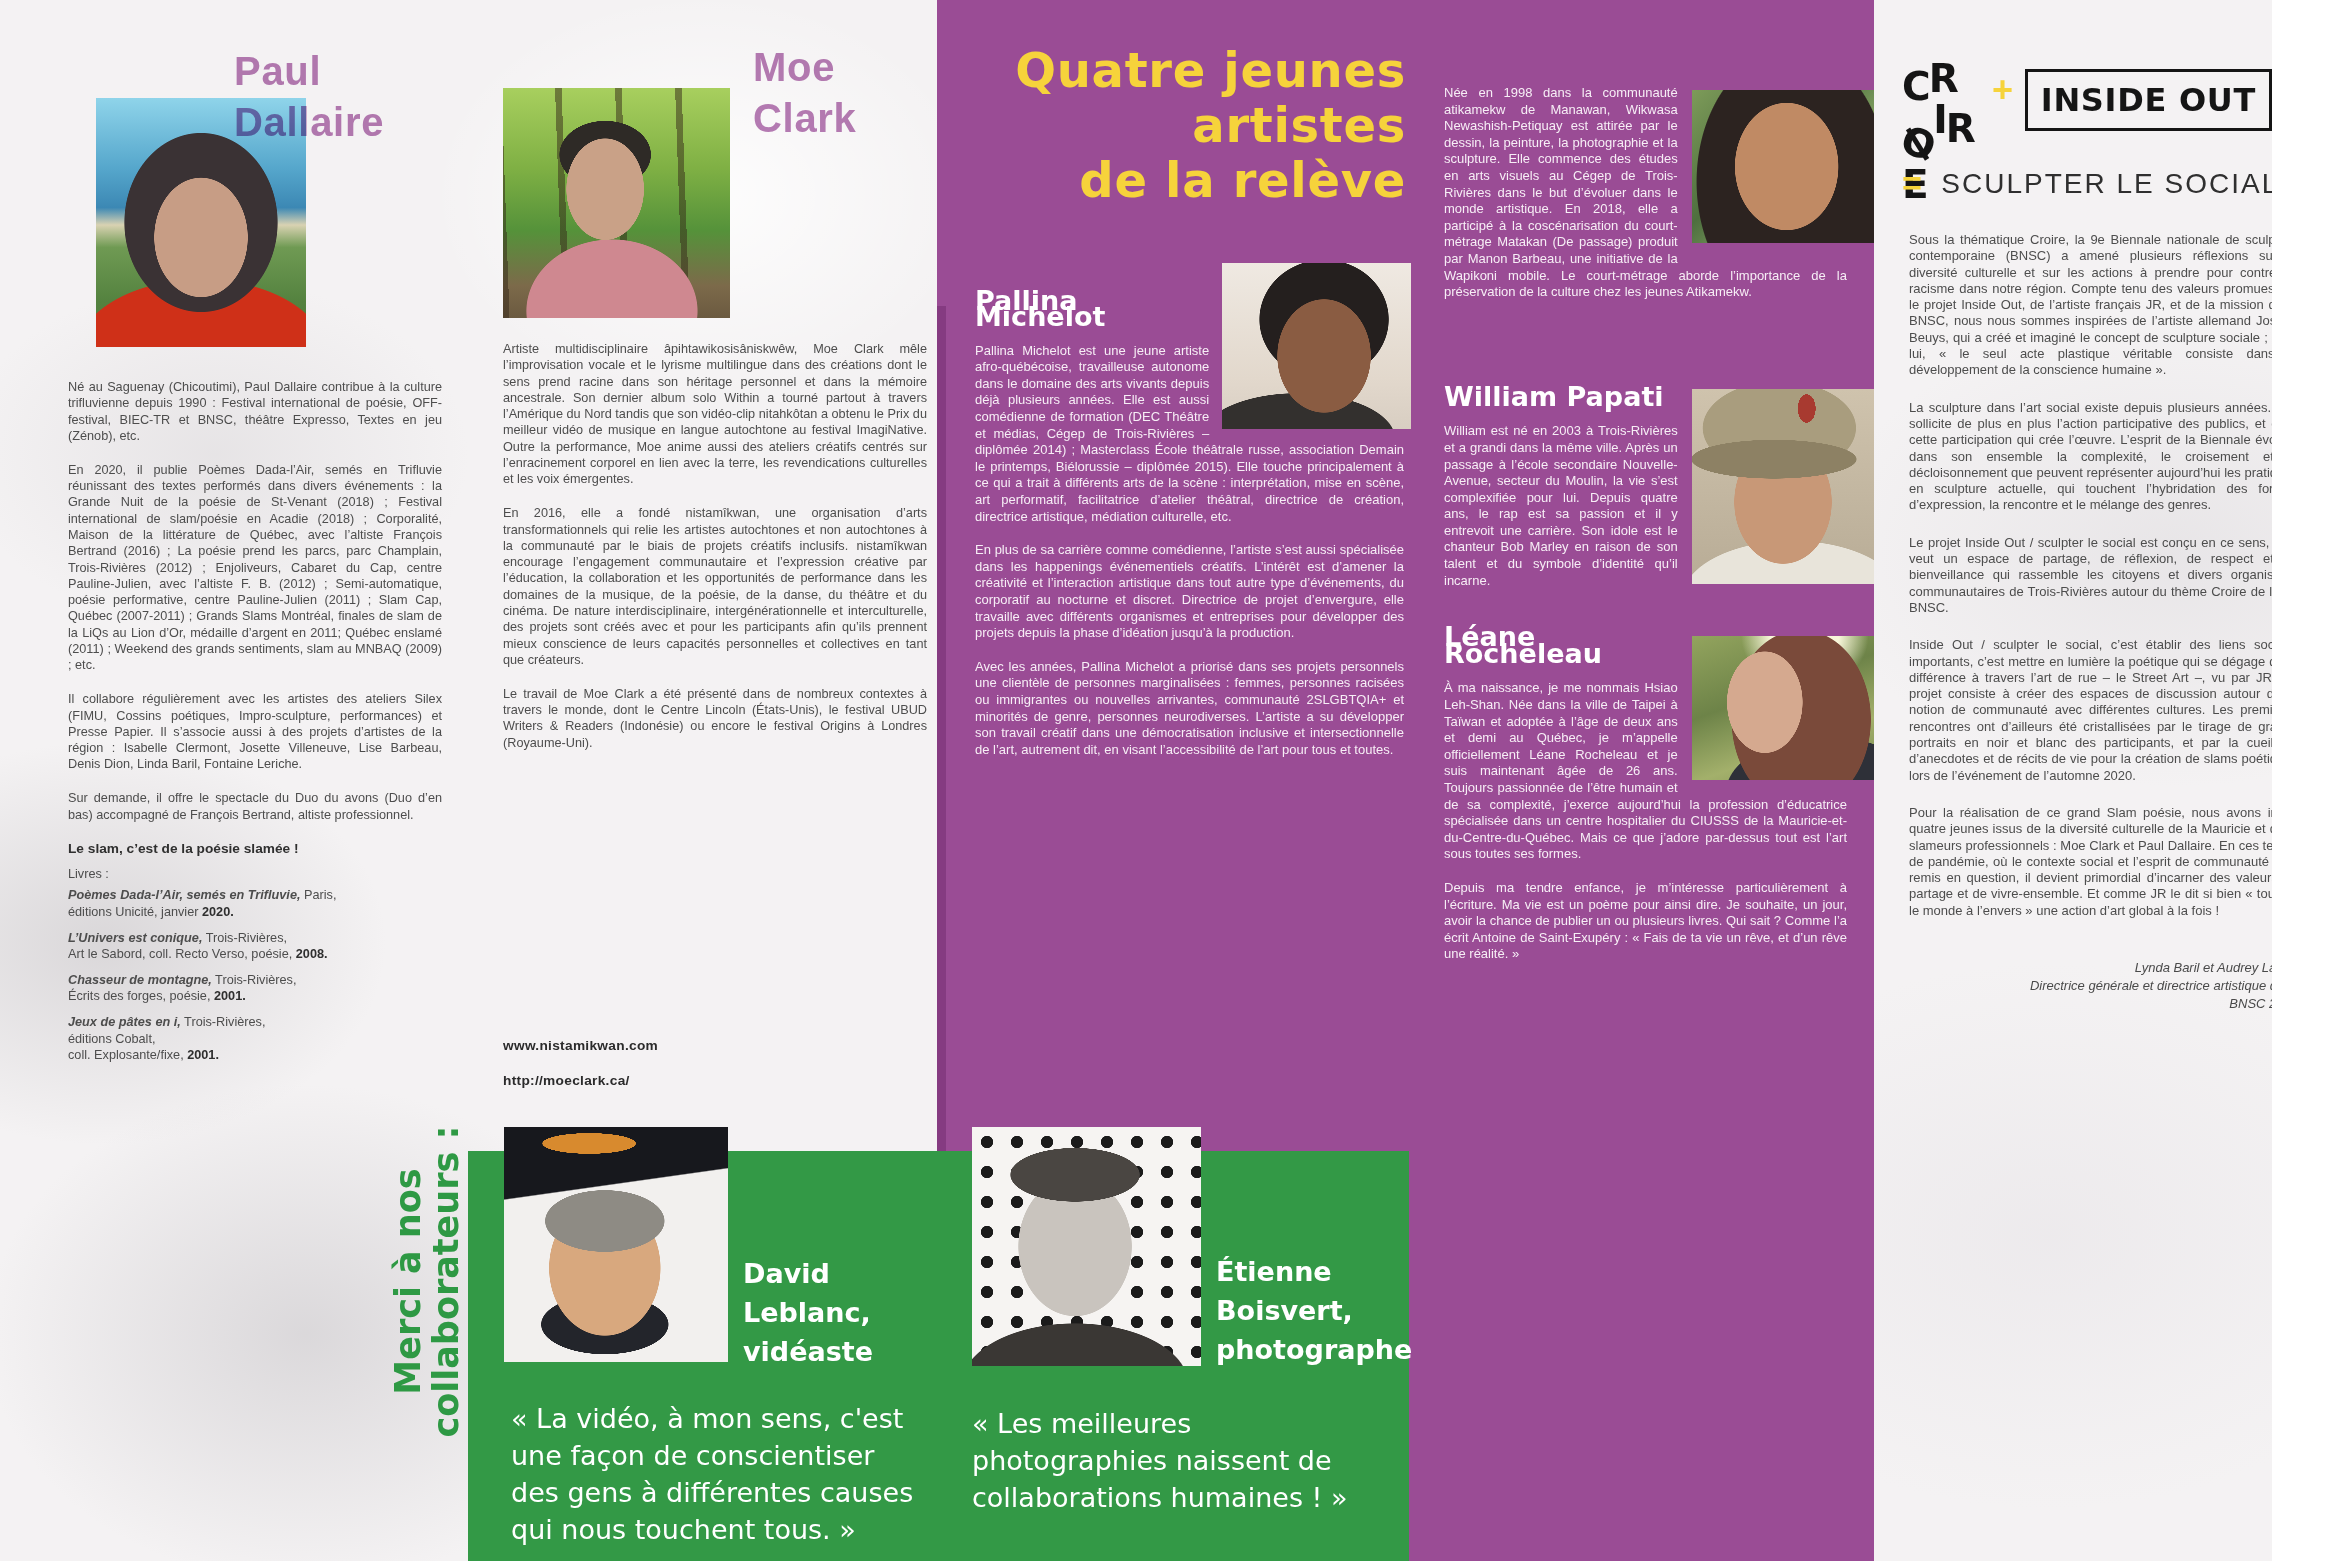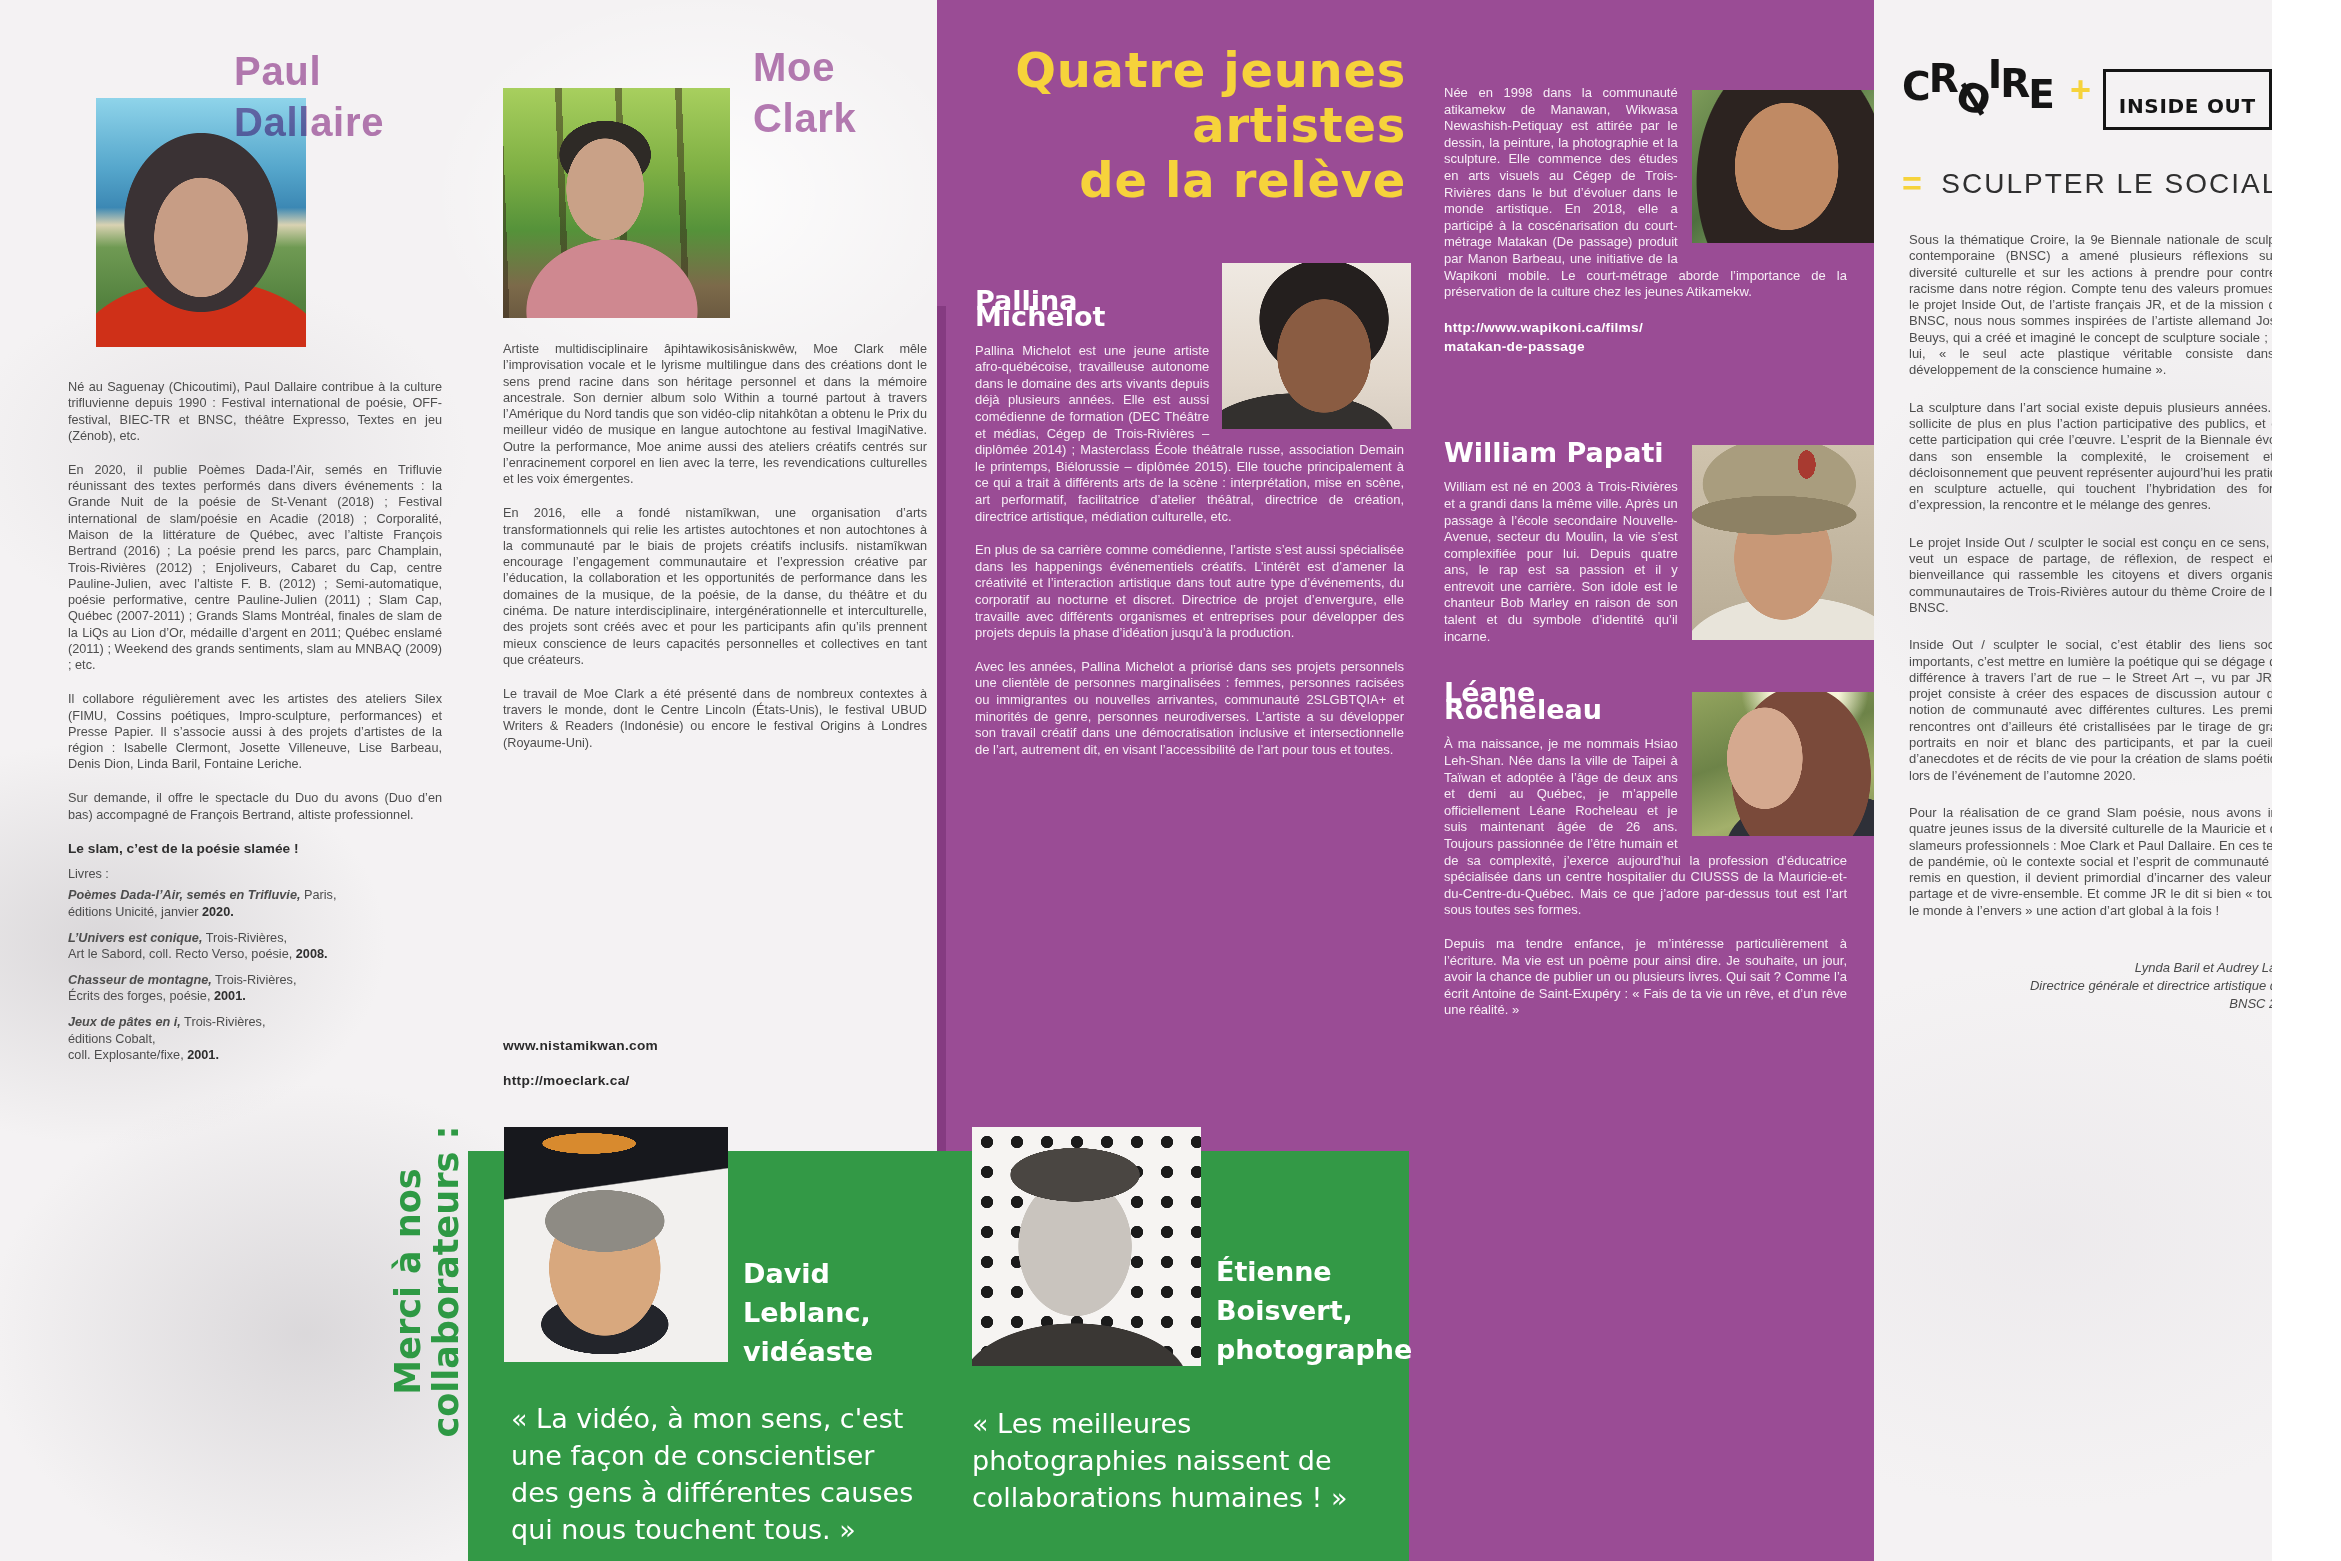--- a/index.html
+++ b/index.html
@@ -61,21 +61,21 @@
   .croire-word span{display:inline-block;position:relative;}
   .croire-word span:nth-child(1){transform:translateY(3.9px);}
   .croire-word span:nth-child(2){transform:translateY(-3.9px);}
   .croire-word span:nth-child(3){transform:translateY(15.6px) rotate(20deg);}
   .croire-word span:nth-child(4){transform:translateY(-7.8px);}
   .croire-word span:nth-child(5){transform:translateY(1.3px);}
   .croire-word span:nth-child(6){transform:translateY(11.7px);}
   .o-slash::after{content:"";position:absolute;left:-8%;top:46%;width:116%;height:4.6px;background:#151515;transform:rotate(38deg);}
   .plus{color:#f6d33b;font-weight:900;font-size:36px;margin:9px 11.7px 0 17px;}
   .io-box{border:3.3px solid #151515;padding:9px 13px;margin-top:9px;}
-  .io-text{font-weight:900;font-size:20px;letter-spacing:0.7px;color:#151515;font-family:"DejaVu Sans",sans-serif;white-space:nowrap;margin-top:13px;}
+  .io-text{font-weight:900;font-size:32px;letter-spacing:0.7px;color:#151515;font-family:"DejaVu Sans",sans-serif;white-space:nowrap;}
   .eq-row{position:absolute;left:1902px;top:164px;display:flex;align-items:center;z-index:2;}
   .eq{color:#f6d33b;font-weight:900;font-size:34px;margin-right:19.5px;}
   .subtitle{font-size:28px;color:#2f2f2f;letter-spacing:2px;white-space:nowrap;}
   
   .paul-photo{left:96px;top:98px;width:210px;height:249px;
     background:
       radial-gradient(ellipse 47px 60px at 50% 56%, #c79d85 0 99%, transparent 100%),
       radial-gradient(ellipse 77px 90px at 50% 50%, #3a3234 0 99%, transparent 100%),
       radial-gradient(ellipse 127px 78px at 50% 104%, #cf3018 0 99%, transparent 100%),
       linear-gradient(180deg,#8fd4ea 0%,#56a7cc 28%,#3c88b4 44%,#d9d2b2 51%,#6f9a53 60%,#54823f 82%,#4c7a3a 100%);}
@@ -191,24 +191,20 @@
       <div class="pheading">Pallina Michelot</div>
       <p>Pallina Michelot est une jeune artiste afro-québécoise, travailleuse autonome dans le domaine des arts vivants depuis déjà plusieurs années. Elle est aussi comédienne de formation (DEC Théâtre et médias, Cégep de Trois-Rivières – diplômée 2014) ; Masterclass École théâtrale russe, association Demain le printemps, Biélorussie – diplômée 2015). Elle touche principalement à ce qui a trait à différents arts de la scène : interprétation, mise en scène, art performatif, facilitatrice d’atelier théâtral, directrice de création, directrice artistique, médiation culturelle, etc.</p>
       <p>En plus de sa carrière comme comédienne, l’artiste s’est aussi spécialisée dans les happenings événementiels créatifs. L’intérêt est d’amener la créativité et l’interaction artistique dans tout autre type d’événements, du corporatif au nocturne et discret. Directrice de projet d’envergure, elle travaille avec différents organismes et entreprises pour développer des projets depuis la phase d’idéation jusqu’à la production.</p>
       <p>Avec les années, Pallina Michelot a priorisé dans ses projets personnels une clientèle de personnes marginalisées : femmes, personnes racisées ou immigrantes ou nouvelles arrivantes, communauté 2SLGBTQIA+ et minorités de genre, personnes neurodiverses. L’artiste a su développer son travail créatif dans une démocratisation inclusive et intersectionnelle de l’art, autrement dit, en visant l’accessibilité de l’art pour tous et toutes.</p>
     </div>
 
     <div class="subcolB ptext">
       <div>
         <div class="photo-f wik-photo"></div>
         <p>Née en 1998 dans la communauté atikamekw de Manawan, Wikwasa Newashish-Petiquay est attirée par le dessin, la peinture, la photographie et la sculpture. Elle commence des études en arts visuels au Cégep de Trois-Rivières dans le but d’évoluer dans le monde artistique. En 2018, elle a participé à la coscénarisation du court-métrage Matakan (De passage) produit par Manon Barbeau, une initiative de la Wapikoni mobile. Le court-métrage aborde l’importance de la préservation de la culture chez les jeunes Atikamekw.</p>
-        <div class="plink">
-          <div>http://www.wapikoni.ca/films/</div>
-          <div>matakan-de-passage</div>
-        </div>
       </div>
 
       <div class="wil-block">
         <div class="photo-f wil-photo"></div>
         <div class="pheading wil-h">William Papati</div>
         <p>William est né en 2003 à Trois-Rivières et a grandi dans la même ville. Après un passage à l’école secondaire Nouvelle-Avenue, secteur du Moulin, la vie s’est complexifiée pour lui. Depuis quatre ans, le rap est sa passion et il y entrevoit une carrière. Son idole est le chanteur Bob Marley en raison de son talent et du symbole d’identité qu’il incarne.</p>
       </div>
 
       <div class="lea-block">
         <div class="photo-f lea-photo"></div>

